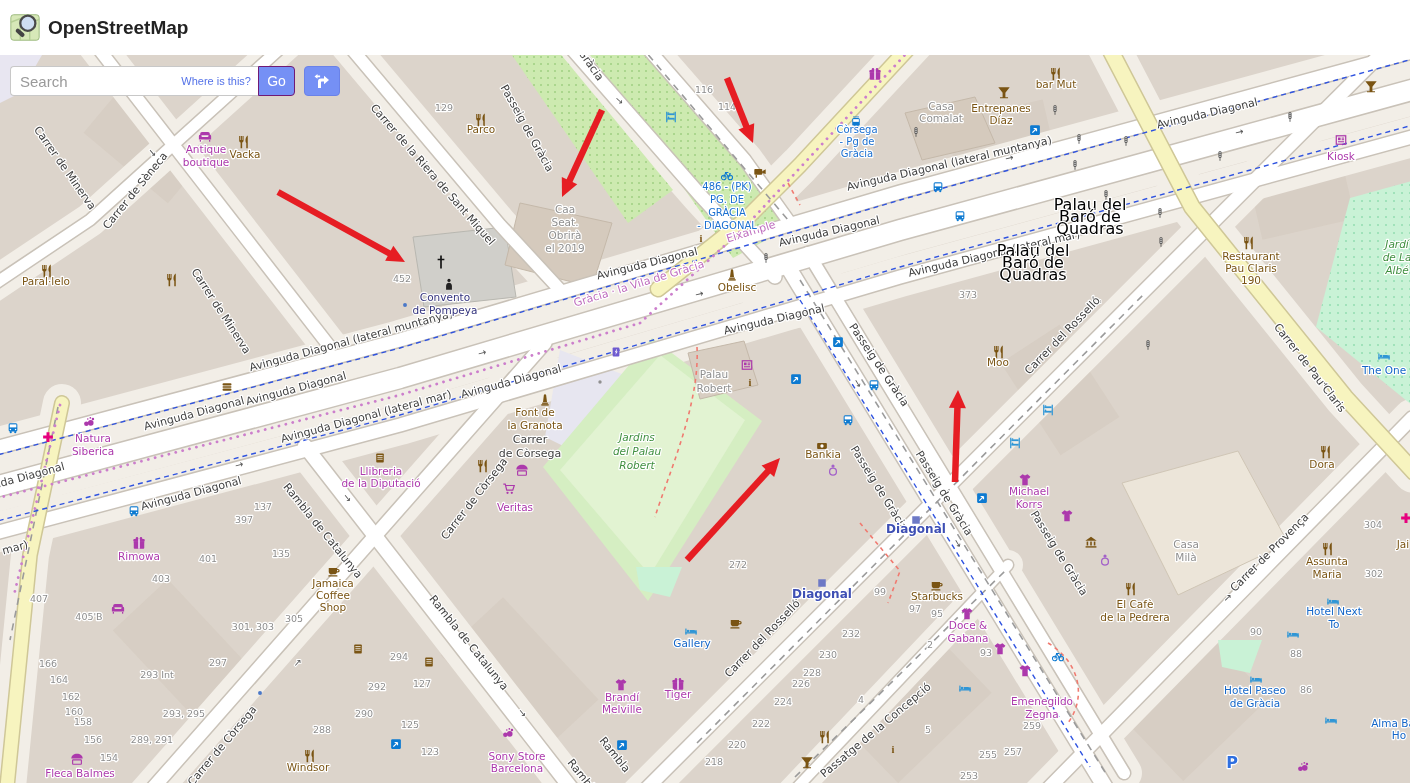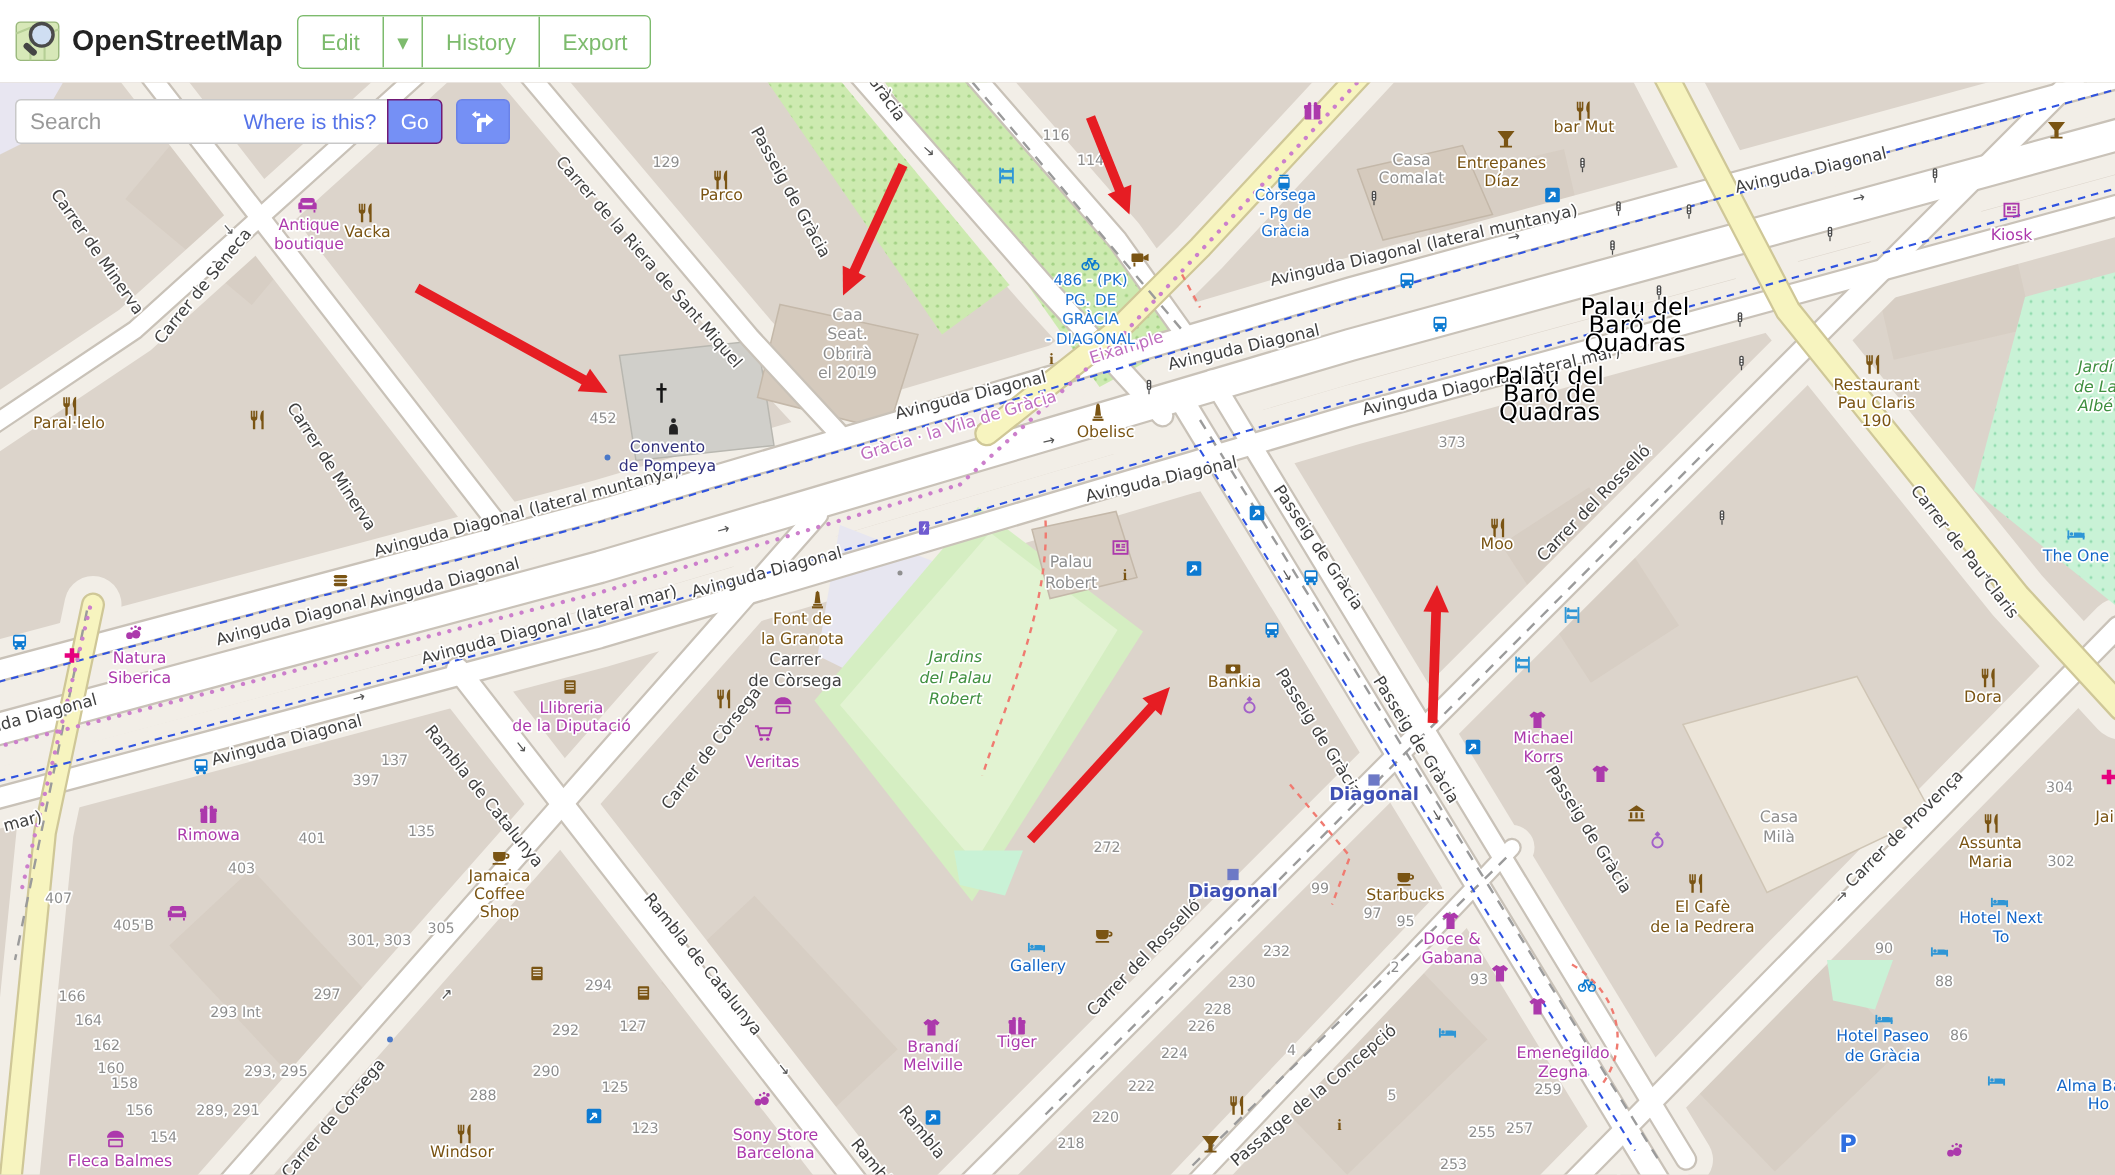--- a/index.html
+++ b/index.html
@@ -10,21 +10,21 @@
   #title{position:absolute;left:48px;top:0;height:55px;line-height:55px;font-size:19px;font-weight:bold;color:#222;}
   #navgrp{position:absolute;left:198px;top:10px;height:34px;display:flex;border:1px solid #7dbb6d;border-radius:4px;overflow:hidden;background:#fff;}
   .navbtn{display:flex;align-items:center;padding:0 15px;color:#7dbb6d;font-size:15px;cursor:pointer;background:#fff;border:none;border-left:1px solid #7dbb6d;}
   .navbtn:first-child{border-left:none;}
   .caretbtn{padding:0 9px;}
   
   #searchbar{position:absolute;left:10px;top:66px;display:flex;z-index:40;align-items:stretch;height:30px;}
   #searchbox{display:flex;align-items:center;width:247px;background:#fff;border:1px solid #c8c8c8;border-right:none;border-radius:4px 0 0 4px;}
   #searchbox input{flex:1;border:none;outline:none;font-size:15px;color:#ec4899;padding:0 0 0 9px;min-width:0;background:transparent;font-family:"Liberation Sans",sans-serif;}
   #searchbox input::placeholder{color:#9a9a9a;}
-  #whereis{font-size:14px;color:#5472e8;margin:0 7px 0 4px;white-space:nowrap;text-decoration:none;cursor:pointer;}
+  #whereis{font-size:11px;color:#5472e8;margin:0 7px 0 4px;white-space:nowrap;text-decoration:none;cursor:pointer;}
   #gobtn{width:37px;background:#7590f5;border:1px solid #701a75;border-radius:0 4px 4px 0;color:#fff;font-size:14px;cursor:pointer;}
   #dirbtn{width:36px;margin-left:9px;background:#7590f5;border:1px solid #6a82e8;border-radius:4px;cursor:pointer;display:flex;align-items:center;justify-content:center;}
   
   #map{position:absolute;top:55px;left:0;width:1410px;height:728px;background:#dcd4cb;cursor:grab;}
   svg{display:block;}
   text.lb{font-family:"DejaVu Sans",sans-serif;paint-order:stroke;stroke:#fff;stroke-width:2.4px;stroke-linejoin:round;text-anchor:middle;}
   .st{fill:#404040;font-size:11px;}
   .num{fill:#8d8d8d;font-size:9.5px;}
   .bl{fill:#8f8f8f;font-size:10.5px;}
   .am{fill:#7a5413;font-size:10.5px;}
@@ -58,26 +58,20 @@
 <div id="stage">
 
   <div id="header">
     <svg id="logo" viewBox="0 0 36 36">
       <rect x="3" y="5" width="30" height="27" rx="3" fill="#d7e8b8" stroke="#9ab87c"></rect>
       <path d="M3 13l10-4 10 5 10-4M13 9v23M23 14v18" fill="none" stroke="#b6cf96" stroke-width="1.5"></path>
       <circle cx="21" cy="14" r="8" fill="#cfdef2" stroke="#4a4a4a" stroke-width="2.4"></circle>
       <rect x="7.5" y="22" width="11" height="4.5" rx="2.2" transform="rotate(42 13 24)" fill="#444"></rect>
     </svg>
     <div id="title">OpenStreetMap</div>
-    <div id="navgrp">
-      <button class="navbtn">Edit</button>
-      <button class="navbtn caretbtn">▾</button>
-      <button class="navbtn">History</button>
-      <button class="navbtn">Export</button>
-    </div>
   </div>
 
   <div id="searchbar">
     <div id="searchbox">
       <input type="text" placeholder="Search" style="">
       <a id="whereis">Where is this?</a>
     </div>
     <button id="gobtn">Go</button>
     <button id="dirbtn">
       <svg width="20" height="20" viewBox="0 0 20 20">

